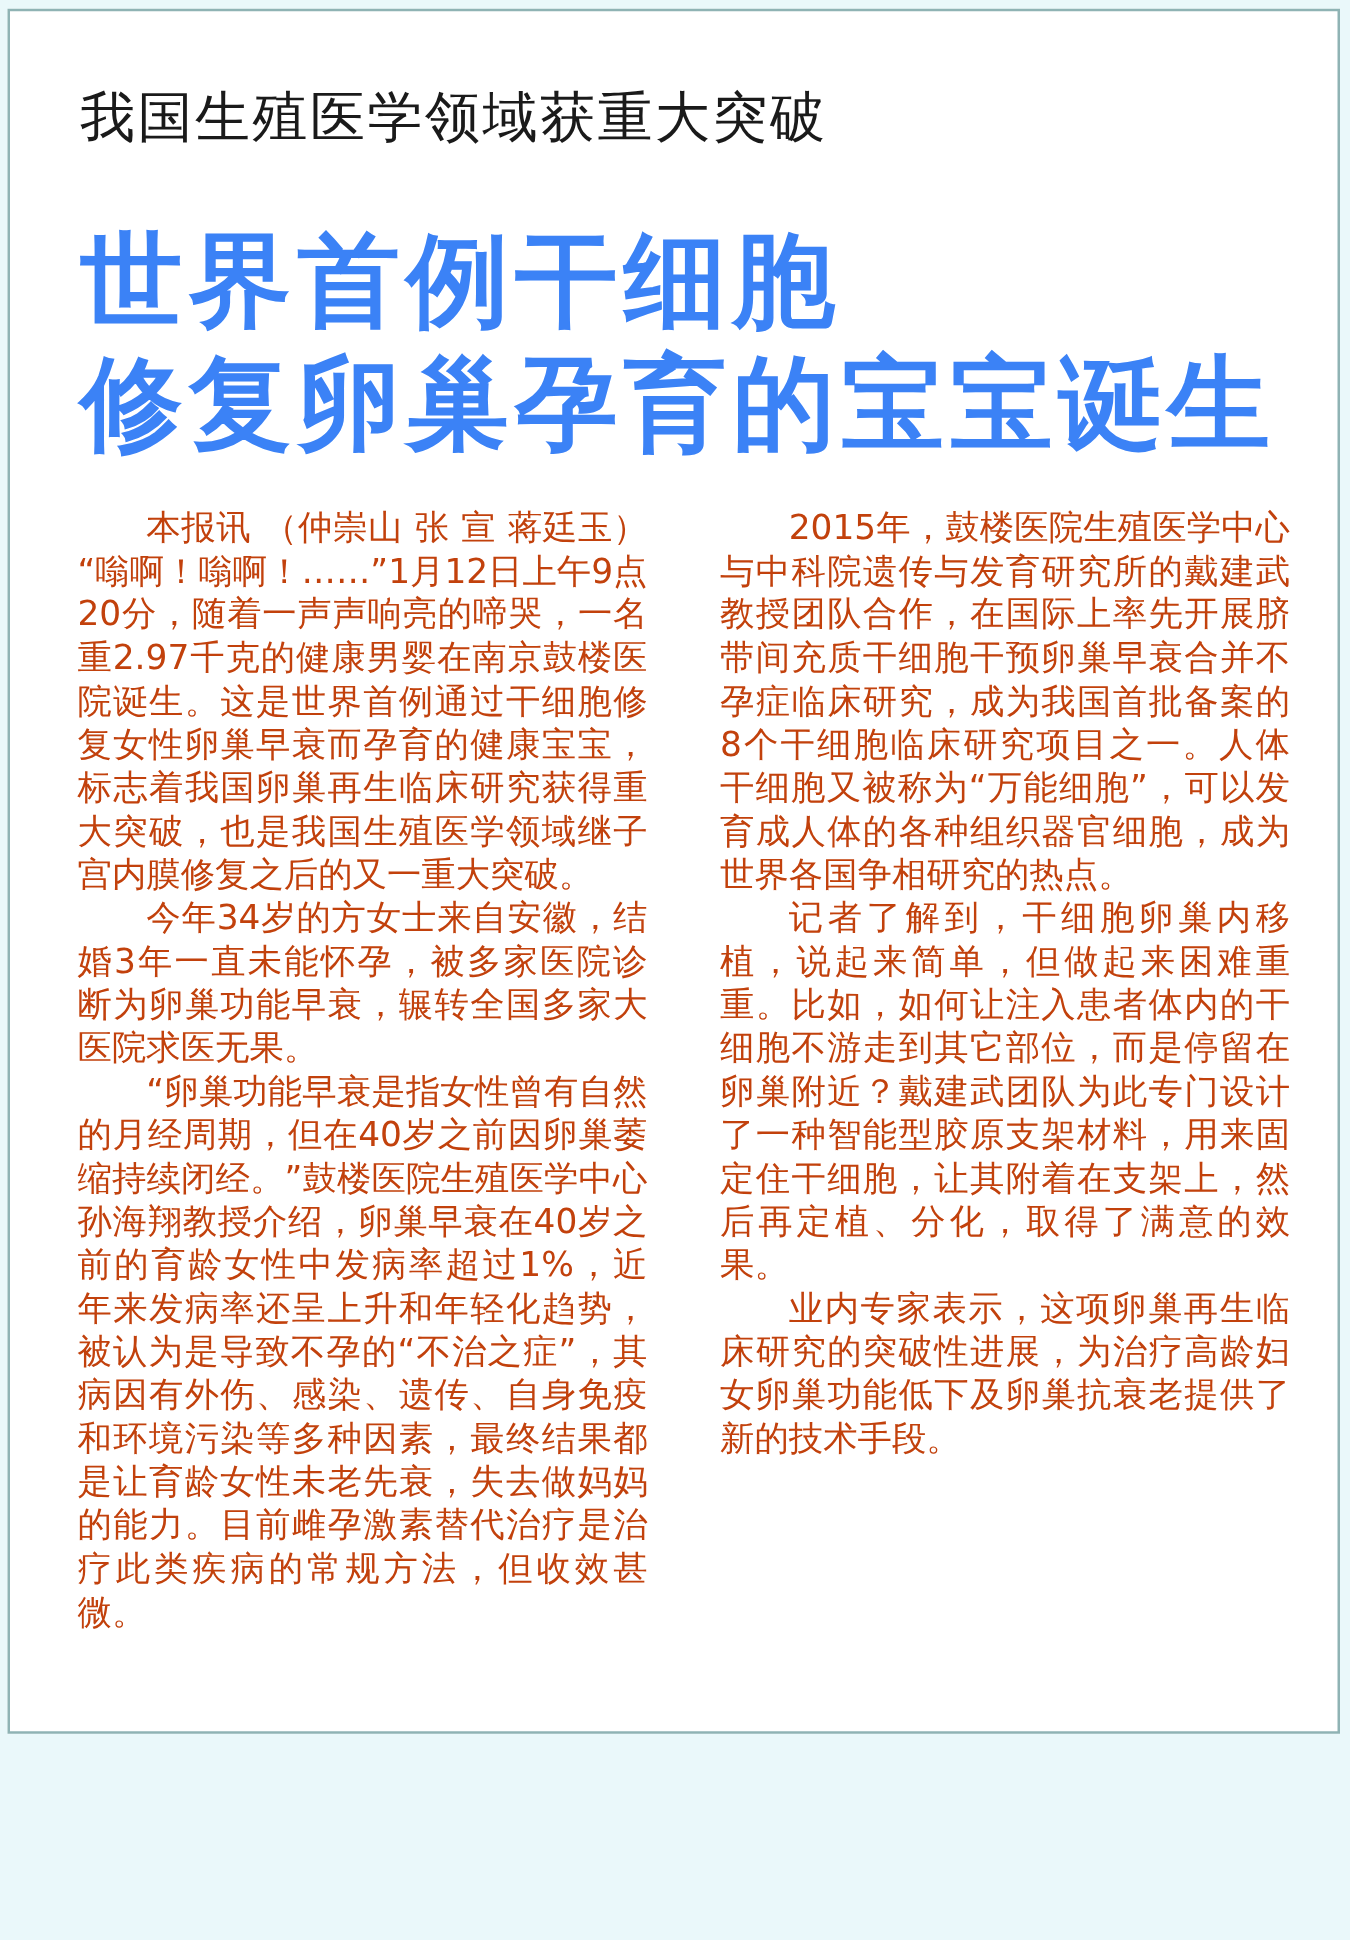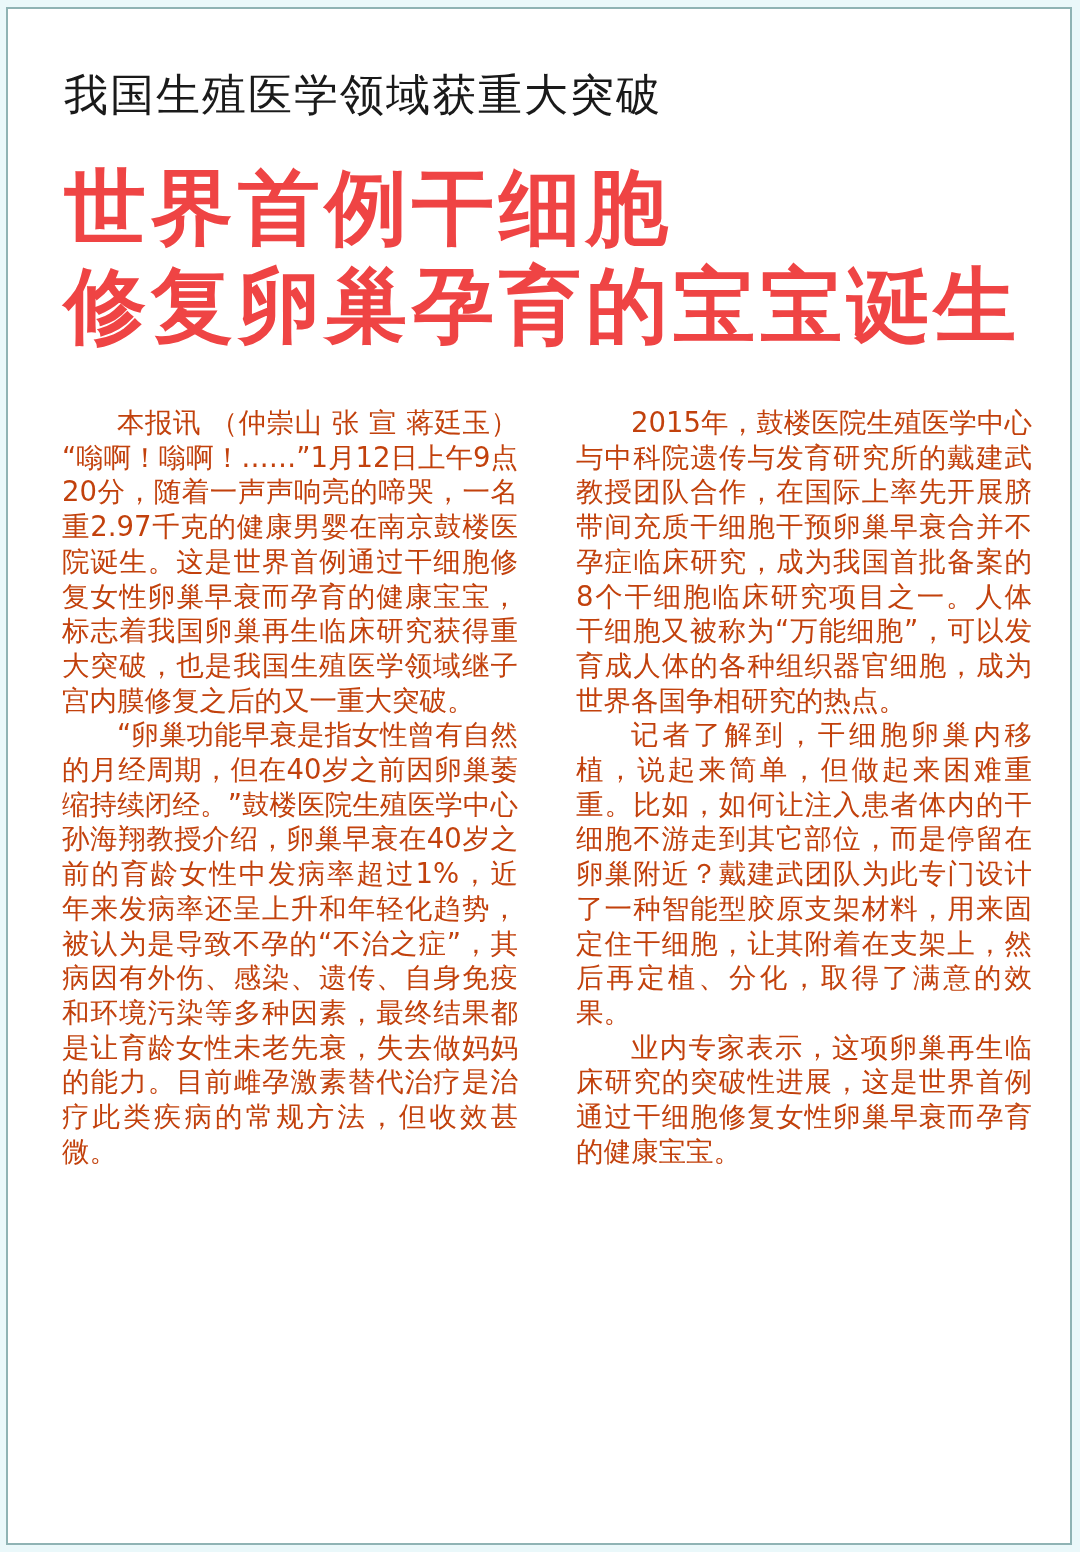--- a/index.html
+++ b/index.html
@@ -13,44 +13,44 @@
     position: relative;
     overflow: hidden;
     font-family: "DejaVu Sans", "Liberation Sans", sans-serif;
     color: #1c1c1c;
   }
   .frame {
     position: absolute;
     left: 6px;
     top: 7px;
     width: 1066px;
-    height: 1538px;
+    height: 1380px;
     box-sizing: border-box;
     border: 2px solid #8fb3b4;
     background: #ffffff;
   }
   .kicker {
     position: absolute;
     left: 56px;
     top: 58px;
     font-size: 44px;
     line-height: 56px;
     letter-spacing: 2px;
     color: #1a1a1a;
     white-space: nowrap;
   }
   .headline {
     position: absolute;
     left: 56px;
-    top: 150px;
+    top: 168px;
     font-size: 82px;
     line-height: 98px;
     font-weight: bold;
     letter-spacing: 5px;
-    color: #ef4444;
+    color: #3b82f6;
     white-space: nowrap;
   }
   .headline .line {
     display: block;
     height: 98px;
     margin-bottom: 0;
   }
   .headline .line + .line {
     margin-top: 0;
   }
@@ -79,22 +79,23 @@
 
   <div class="kicker">我国生殖医学领域获重大突破</div>
 
   <h1 class="headline" style="margin:0;">
     <span class="line">世界首例干细胞</span>
     <span class="line">修复卵巢孕育的宝宝诞生</span>
   </h1>
 
   <div class="col left">
     <p>本报讯 （仲崇山 张 宣 蒋廷玉） “嗡啊！嗡啊！……”1月12日上午9点20分，随着一声声响亮的啼哭，一名重2.97千克的健康男婴在南京鼓楼医院诞生。这是世界首例通过干细胞修复女性卵巢早衰而孕育的健康宝宝，标志着我国卵巢再生临床研究获得重大突破，也是我国生殖医学领域继子宫内膜修复之后的又一重大突破。</p>
+    <p>今年34岁的方女士来自安徽，结婚3年一直未能怀孕，被多家医院诊断为卵巢功能早衰，辗转全国多家大医院求医无果。</p>
     <p>“卵巢功能早衰是指女性曾有自然的月经周期，但在40岁之前因卵巢萎缩持续闭经。”鼓楼医院生殖医学中心孙海翔教授介绍，卵巢早衰在40岁之前的育龄女性中发病率超过1%，近年来发病率还呈上升和年轻化趋势，被认为是导致不孕的“不治之症”，其病因有外伤、感染、遗传、自身免疫和环境污染等多种因素，最终结果都是让育龄女性未老先衰，失去做妈妈的能力。目前雌孕激素替代治疗是治疗此类疾病的常规方法，但收效甚微。</p>
   </div>
 
   <div class="col right">
     <p>2015年，鼓楼医院生殖医学中心与中科院遗传与发育研究所的戴建武教授团队合作，在国际上率先开展脐带间充质干细胞干预卵巢早衰合并不孕症临床研究，成为我国首批备案的8个干细胞临床研究项目之一。人体干细胞又被称为“万能细胞”，可以发育成人体的各种组织器官细胞，成为世界各国争相研究的热点。</p>
     <p>记者了解到，干细胞卵巢内移植，说起来简单，但做起来困难重重。比如，如何让注入患者体内的干细胞不游走到其它部位，而是停留在卵巢附近？戴建武团队为此专门设计了一种智能型胶原支架材料，用来固定住干细胞，让其附着在支架上，然后再定植、分化，取得了满意的效果。</p>
-    <p>业内专家表示，这项卵巢再生临床研究的突破性进展，这是世界首例通过干细胞修复女性卵巢早衰而孕育的健康宝宝。</p>
+    <p>业内专家表示，这项卵巢再生临床研究的突破性进展，为治疗高龄妇女卵巢功能低下及卵巢抗衰老提供了新的技术手段。</p>
   </div>
 
 </div>
 
 </body></html>

